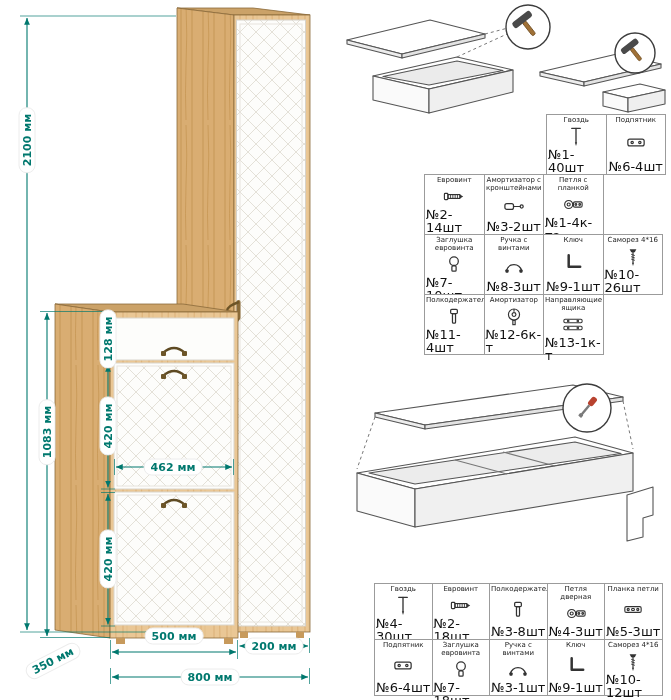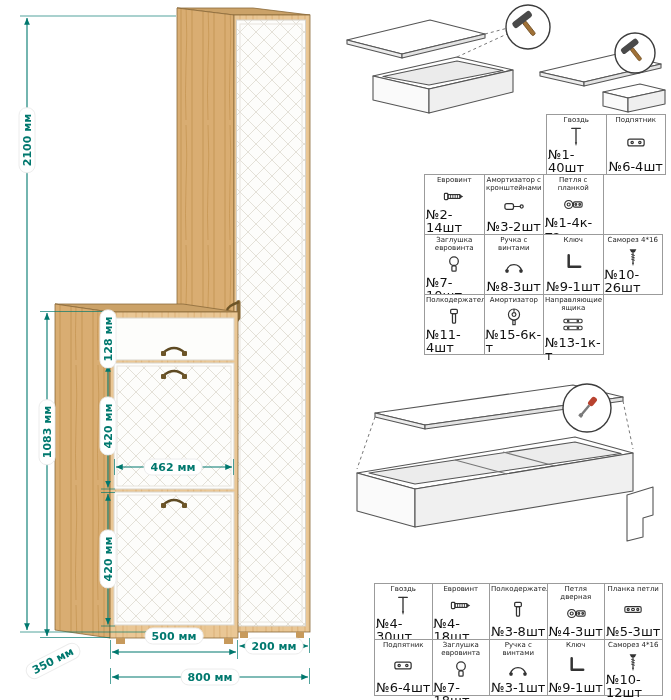--- a/index.html
+++ b/index.html
@@ -356,21 +356,21 @@
         <svg class="hw-icon" viewBox="0 0 24 24">
             <use href="#sym-shelf-pin"></use>
           </svg>
         <div class="hw-count">№11-4шт</div>
       </div>
       <div class="hw-cell">
         <div class="hw-label">Амортизатор</div>
         <svg class="hw-icon" viewBox="0 0 24 24">
             <use href="#sym-cam-lock"></use>
           </svg>
-        <div class="hw-count">№15-6к-т</div>
+        <div class="hw-count">№12-6к-т</div>
       </div>
       <div class="hw-cell">
         <div class="hw-label">Направляющие ящика</div>
         <svg class="hw-icon" viewBox="0 0 24 24">
             <use href="#sym-drawer-slide"></use>
           </svg>
         <div class="hw-count">№13-1к-т</div>
       </div>
     </div>
   </div>
@@ -382,21 +382,21 @@
         <svg class="hw-icon" viewBox="0 0 24 24">
             <use href="#sym-nail"></use>
           </svg>
         <div class="hw-count">№4-30шт</div>
       </div>
       <div class="hw-cell">
         <div class="hw-label">Евровинт</div>
         <svg class="hw-icon" viewBox="0 0 24 24">
             <use href="#sym-euro-screw"></use>
           </svg>
-        <div class="hw-count">№4-18шт</div>
+        <div class="hw-count">№2-18шт</div>
       </div>
       <div class="hw-cell">
         <div class="hw-label">Полкодержатель</div>
         <svg class="hw-icon" viewBox="0 0 24 24">
             <use href="#sym-shelf-pin"></use>
           </svg>
         <div class="hw-count">№3-8шт</div>
       </div>
       <div class="hw-cell">
         <div class="hw-label">Петля дверная</div>

